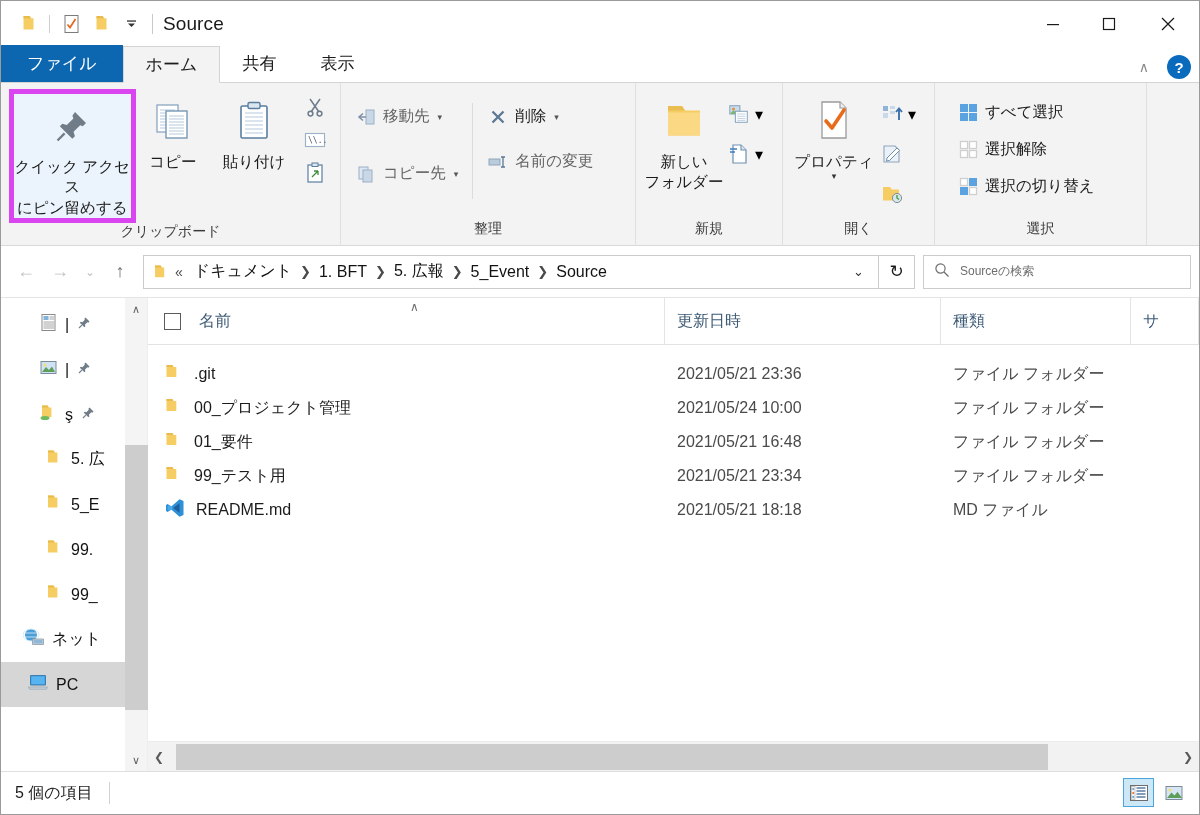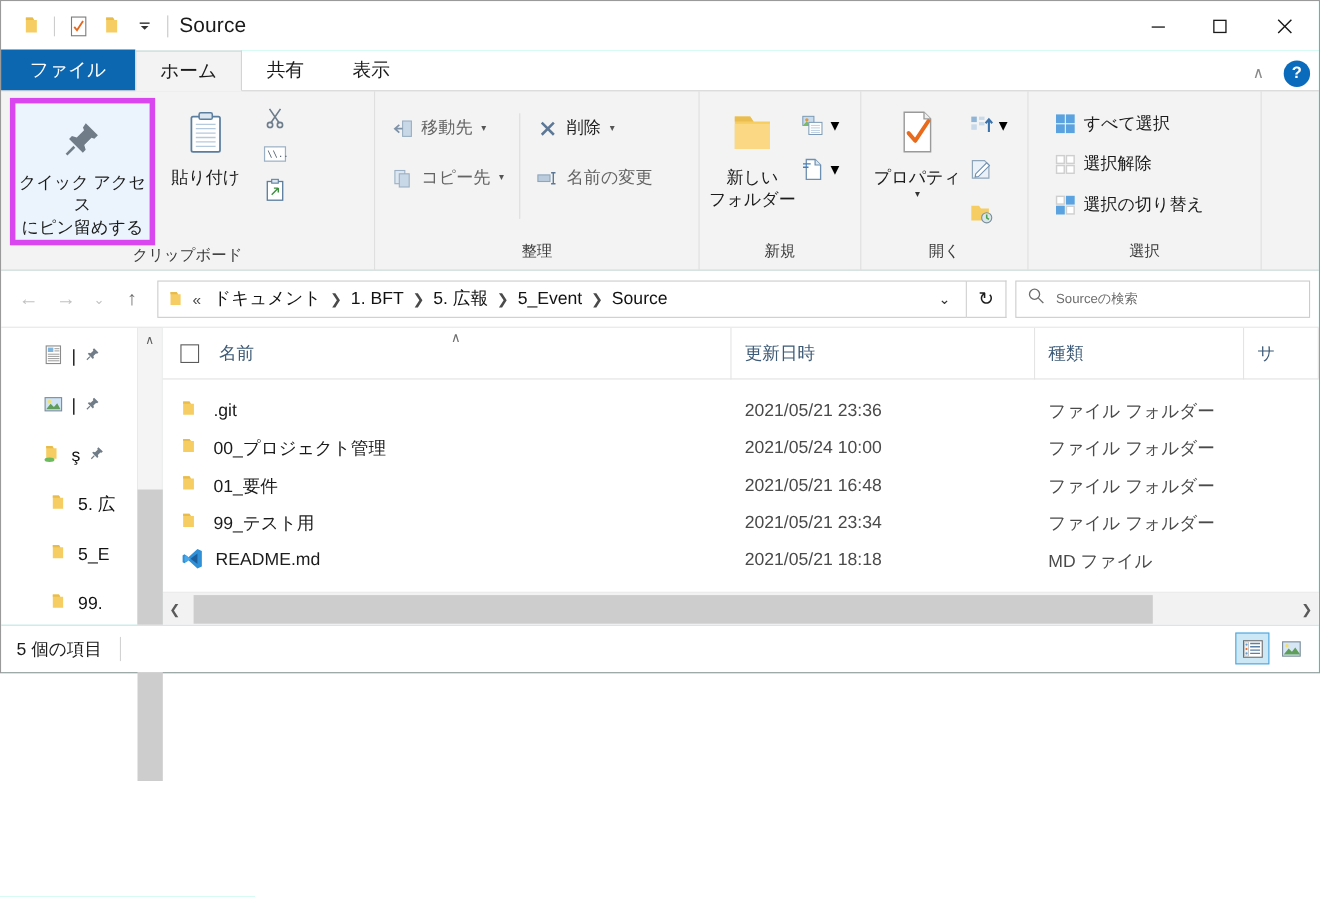--- a/index.html
+++ b/index.html
@@ -6,22 +6,22 @@
   html, body {
     margin: 0; padding: 0;
     width: 1200px; height: 815px;
     background: #ffffff;
     font-family: "Liberation Sans", "DejaVu Sans", sans-serif;
     overflow: hidden;
     -webkit-font-smoothing: antialiased;
   }
   #window {
     position: relative;
-    width: 1200px; height: 612px;
-    background: #5eead4;
+    width: 1200px; height: 815px;
+    background: #4c1d95;
     border: 1px solid #9a9a9a;
     display: flex; flex-direction: column;
   }
 
   
   .titlebar {
     height: 45px; flex: 0 0 45px;
     background: #ffffff;
     display: flex; align-items: center;
     position: relative;
@@ -374,20 +374,35 @@
                 <path d="M13.6 28.4 L6.5 35.5" stroke="#707d88" stroke-width="2.3"></path>
               </g>
             </svg>
           </div>
           <div class="lbl">
             <span>クイック アクセス</span><br>
             <span>にピン留めする</span>
           </div>
         </div>
 
+        <div class="bigbtn sm">
+          <div class="icon-wrap">
+            <svg width="44" height="44" viewBox="0 0 44 44">
+              <rect x="6" y="6" width="21" height="27" fill="#fff" stroke="#8aa6c0" stroke-width="1.3"></rect>
+              <g stroke="#b6cade" stroke-width="1.1">
+                <path d="M9 11 h15 M9 14 h15 M9 17 h15 M9 20 h15 M9 23 h15 M9 26 h15 M9 29 h15"></path>
+              </g>
+              <rect x="15" y="12" width="21" height="27" fill="#fff" stroke="#6e90b0" stroke-width="1.3"></rect>
+              <g stroke="#b6cade" stroke-width="1.1">
+                <path d="M18 17 h15 M18 20 h15 M18 23 h15 M18 26 h15 M18 29 h15 M18 32 h15 M18 35 h15"></path>
+              </g>
+            </svg>
+          </div>
+          <div class="lbl">コピー</div>
+        </div>
 
         <div class="bigbtn sm2">
           <div class="icon-wrap">
             <svg width="42" height="44" viewBox="0 0 42 44">
               <rect x="8" y="7" width="26" height="32" rx="1.5" fill="#fff" stroke="#5b7e9e" stroke-width="1.6"></rect>
               <rect x="15" y="3.5" width="12" height="6" rx="1.5" fill="#dbe6f0" stroke="#5b7e9e" stroke-width="1.4"></rect>
               <g stroke="#b6cade" stroke-width="1.2">
                 <path d="M12 14 h18 M12 18 h18 M12 22 h18 M12 26 h18 M12 30 h18 M12 34 h18"></path>
               </g>
             </svg>
@@ -422,21 +437,21 @@
               </svg>
             </span>
           </div>
         </div>
       </div>
       <div class="rgroup-label">クリップボード</div>
     </div>
 
     <div class="rgroup" style="width:295px">
       <div class="rgroup-body" style="padding-top:14px">
-        <div class="smallcol" style="gap:14px">
+        <div class="smallcol" style="gap:26px">
           <div class="smallbtn">
             <span class="iconslot">
               <svg width="20" height="18" viewBox="0 0 20 18">
                 <rect x="10" y="2" width="8" height="14" fill="#c9d8e6" stroke="#9bb0c4" stroke-width="1"></rect>
                 <path d="M10 9 L4 9 M7 5.5 L3 9 L7 12.5" stroke="#7e93a8" stroke-width="1.6" fill="none"></path>
               </svg>
             </span>
             <span>移動先</span>
             <span class="caret">▾</span>
           </div>

